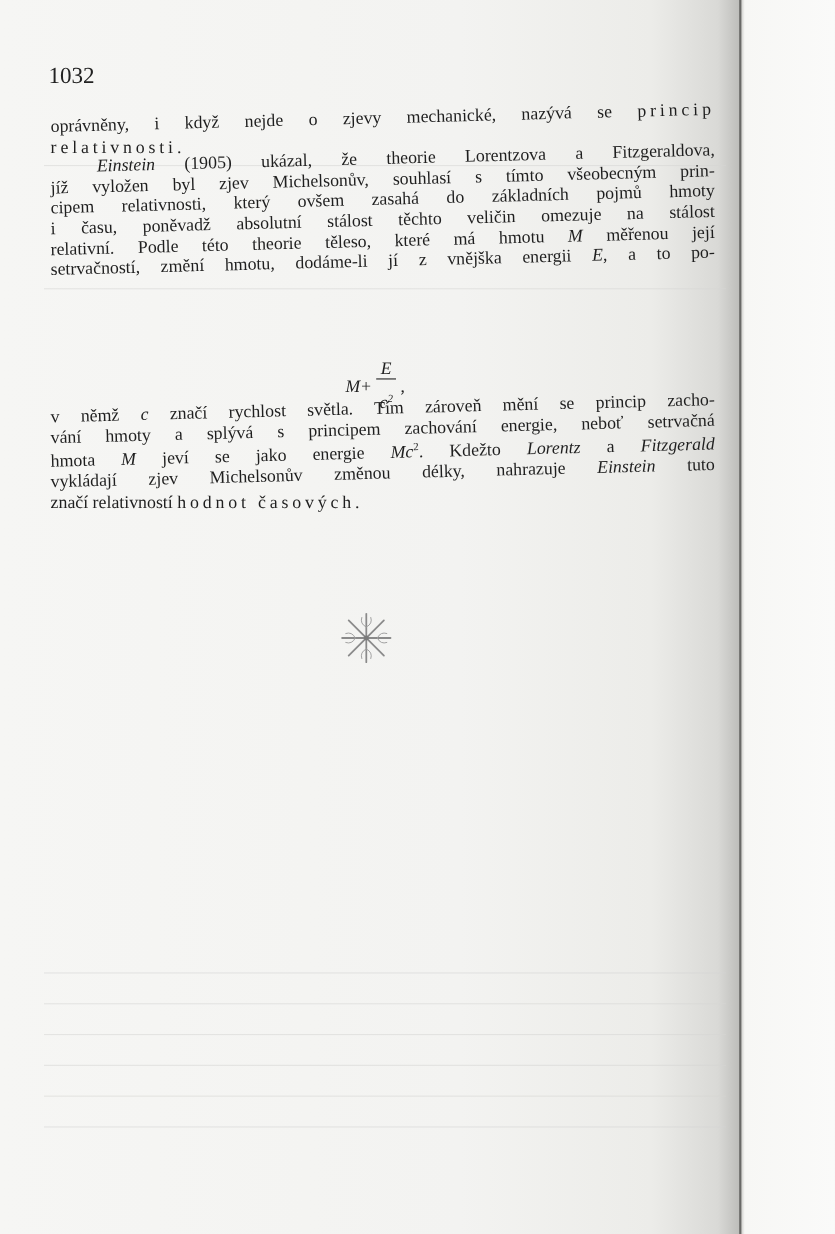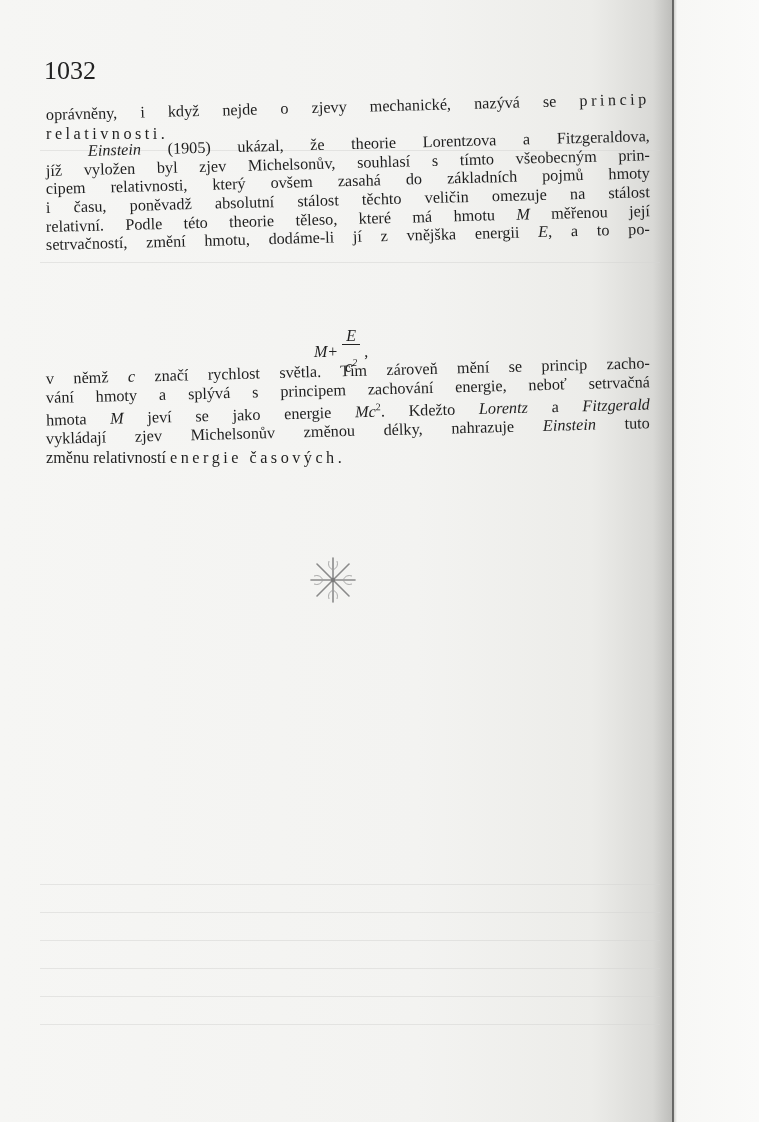--- a/index.html
+++ b/index.html
@@ -13,21 +13,21 @@
       position: absolute; left: 0; top: 0; width: 759px; height: 1122px;
       background: linear-gradient(90deg, #f6f6f4 0%, #f3f3f1 55%, #ecece9 78%, #d9d9d6 86%, #bdbdba 88.6%, #f7f7f5 89.2%, #fafaf9 100%);
     }
     .spine-line {
       position: absolute; left: 672px; top: 0; width: 2px; height: 1122px;
       background: #4a4a48; opacity: .75;
     }
     .bleed { position: absolute; left: 40px; width: 620px; height: 1px; background: #d6d6d3; opacity: .55; }
     .page-number {
       position: absolute; left: 44px; top: 56px;
-      font-family: "Liberation Serif", serif; font-size: 26px; color: #222;
+      font-family: "Liberation Serif", serif; font-size: 21px; color: #222;
     }
     .text-block {
       position: absolute; left: 46px; top: 106px; width: 604px;
       font-family: "Liberation Serif", serif; font-size: 16.2px; line-height: 18.6px;
       text-align: justify; color: #1f1f1f;
     }
     .line { display: block; white-space: nowrap; text-align-last: justify; }
     .line.last { text-align-last: left; }
     .spaced { letter-spacing: 3.5px; }
     .ital { font-style: italic; }
@@ -80,21 +80,21 @@
       <span class="den"><span>c</span><sup>2</sup></span>
     </span>
     <span>,</span>
   </div>
 
   <div class="text-block" style="top:370px">
     <span class="line skew1"><span>v němž </span><span class="ital">c</span><span> značí rychlost světla. Tím zároveň mění se princip zacho-</span></span>
     <span class="line skew1"><span>vání hmoty a splývá s principem zachování energie, neboť setrvačná</span></span>
     <span class="line skew1"><span>hmota </span><span class="ital">M</span><span> jeví se jako energie </span><span class="ital">Mc</span><sup style="font-size:10px">2</sup><span>. Kdežto </span><span class="ital">Lorentz</span><span> a </span><span class="ital">Fitzgerald</span></span>
     <span class="line skew1"><span>vykládají zjev Michelsonův změnou délky, nahrazuje </span><span class="ital">Einstein</span><span> tuto</span></span>
-    <span class="line last"><span>změnu relativností </span><span class="spaced">energie časových</span><span>.</span></span>
+    <span class="line last"><span>značí relativností </span><span class="spaced">hodnot časových</span><span>.</span></span>
   </div>
 
   <svg class="ornament" viewBox="0 0 50 50">
     <g stroke="#8a8a8a" stroke-width="1.6" stroke-linecap="round">
       <line x1="25" y1="3" x2="25" y2="47"></line>
       <line x1="3" y1="25" x2="47" y2="25"></line>
       <line x1="9" y1="9" x2="41" y2="41"></line>
       <line x1="41" y1="9" x2="9" y2="41"></line>
     </g>
     <g stroke="#a0a0a0" stroke-width="0.9" fill="none">

